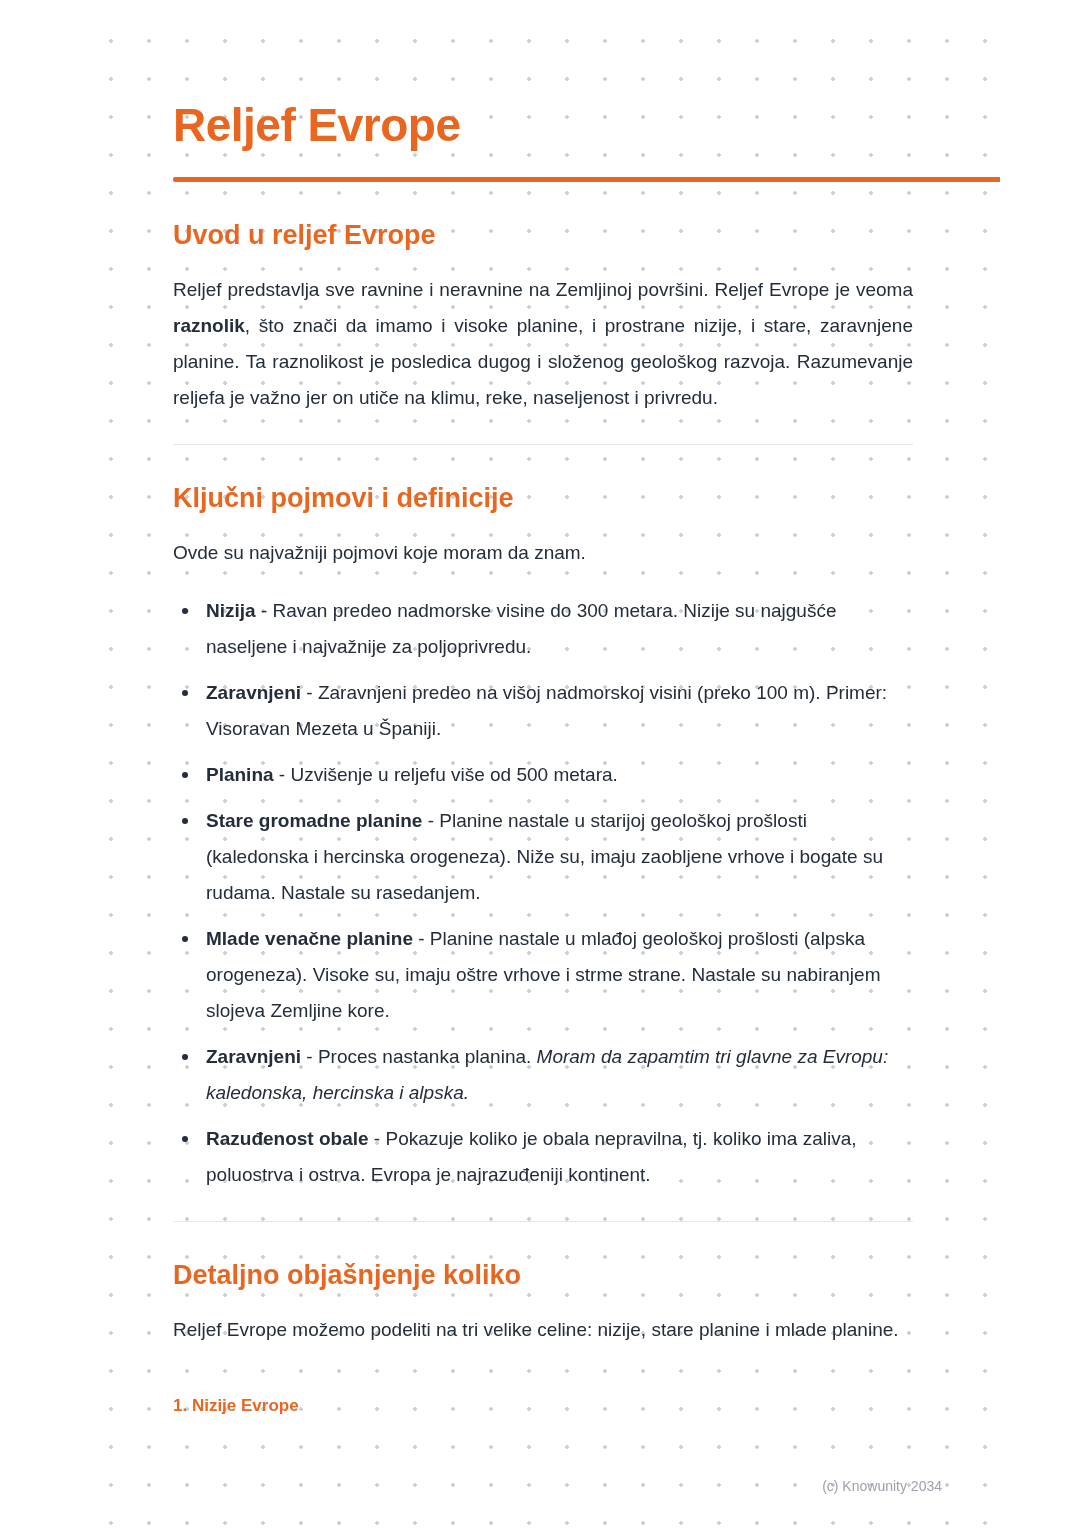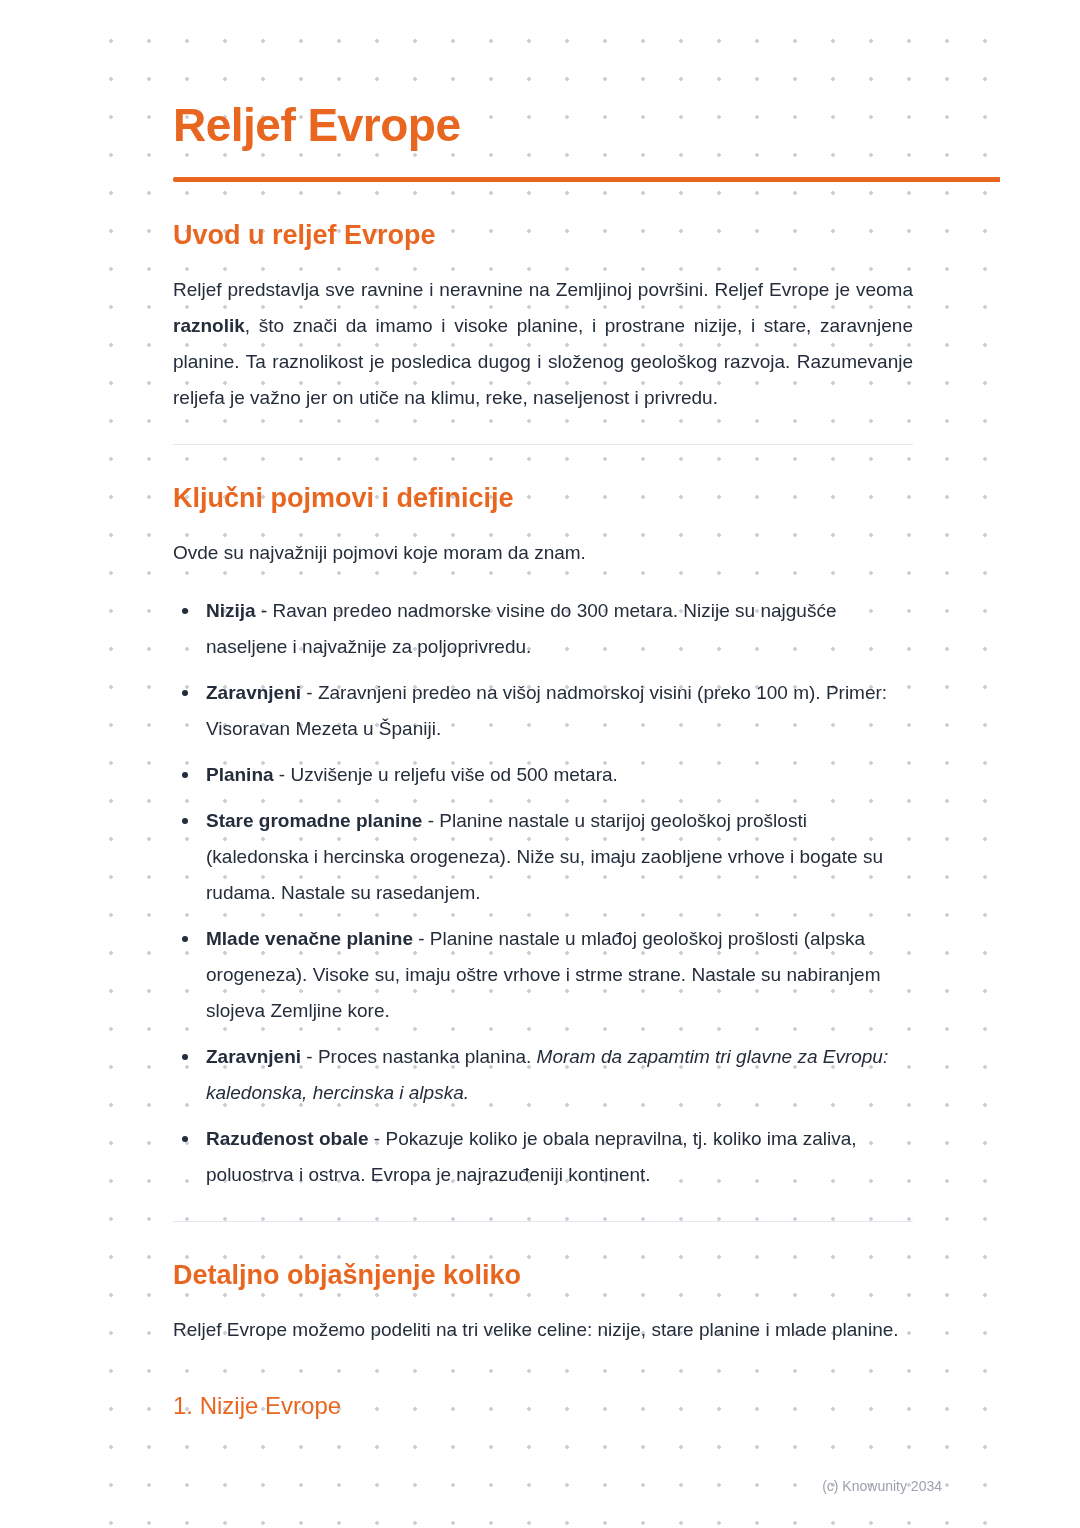--- a/index.html
+++ b/index.html
@@ -62,21 +62,21 @@
     font-size:19px; line-height:36px; margin-bottom:10px;
   }
   .terms-list li::before {
     content:""; position:absolute; left:9px; top:15px;
     width:6px; height:6px; border-radius:50%; background:#232d3b;
   }
   .term { font-weight:700; }
   .note-italic { font-style:italic; }
 
   .sub-heading {
-    font-size:24px; line-height:28px; font-weight:400; color:#e8661f;
+    font-size:17px; line-height:28px; font-weight:700; color:#e8661f;
     margin-top:44px;
   }
 
   .footer-credit {
     position:absolute; right:58px; bottom:42px;
     font-size:14px; color:#9ba2ab; z-index:5;
   }
 </style>
 </head>
 <body>

